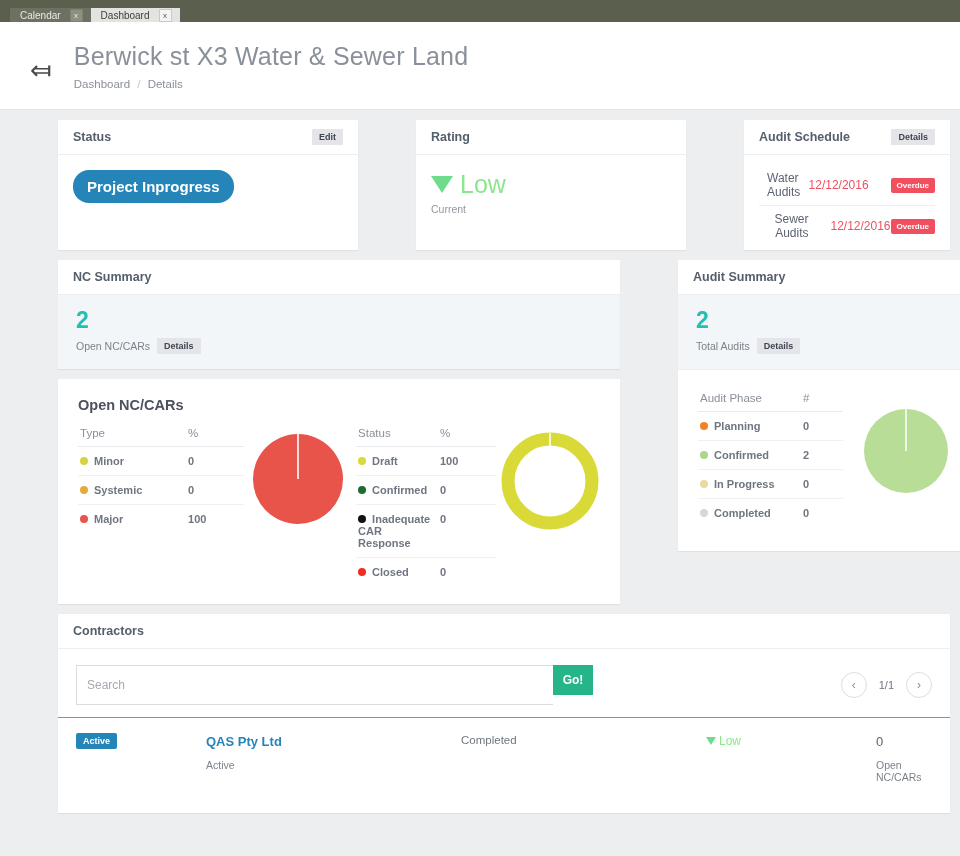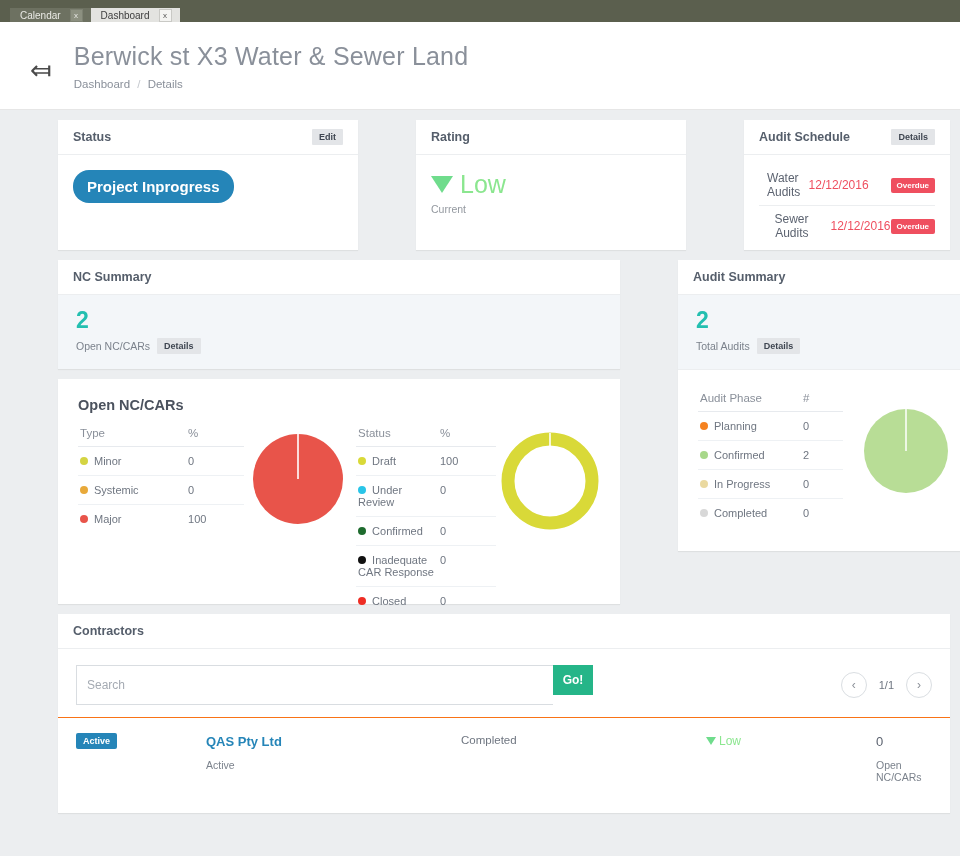--- a/index.html
+++ b/index.html
@@ -146,20 +146,21 @@
     color: #8a909a;
     font-size: 11.5px;
     padding: 4px 2px 7px;
     border-bottom: 1px solid #e7eaee;
   }
   .minitable td {
     padding: 8px 2px;
     color: #6f7681;
     border-bottom: 1px solid #eef1f4;
     vertical-align: top;
+    font-weight: bold;
   }
   .minitable tr:last-child td { border-bottom: none; }
   .dot {
     display: inline-block;
     width: 8px; height: 8px; border-radius: 50%;
     margin-right: 6px;
     vertical-align: 0px;
   }
   .col-pct { width: 58px; }
 
@@ -360,24 +361,20 @@
             <thead>
                 <tr>
               <th>Status</th>
               <th class="col-pct">%</th>
             </tr>
               </thead>
             <tbody>
               <tr>
                 <td><span class="dot" style="background:#d9d938"></span><span>Draft</span></td>
                 <td>100</td>
-              </tr>
-              <tr>
-                <td><span class="dot" style="background:#29c5e8"></span><span>Under Review</span></td>
-                <td>0</td>
               </tr>
               <tr>
                 <td><span class="dot" style="background:#1e6b2e"></span><span>Confirmed</span></td>
                 <td>0</td>
               </tr>
               <tr>
                 <td><span class="dot" style="background:#111111"></span><span>Inadequate CAR Response</span></td>
                 <td>0</td>
               </tr>
               <tr>

